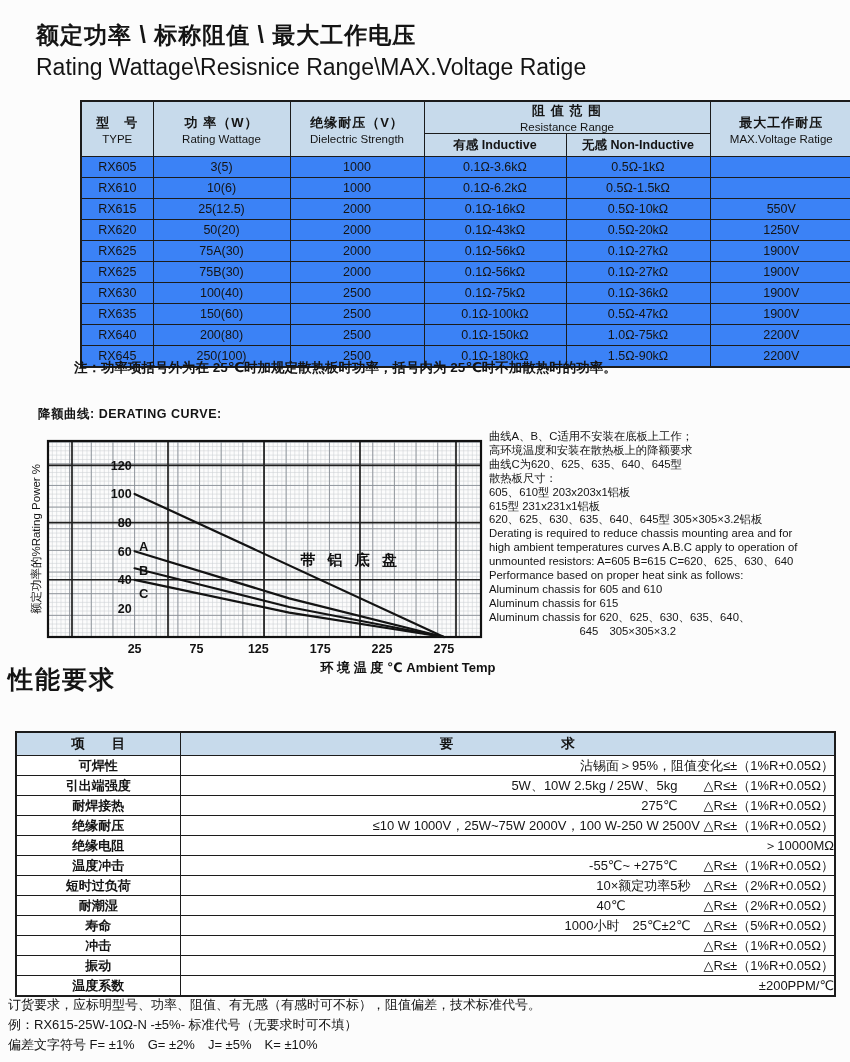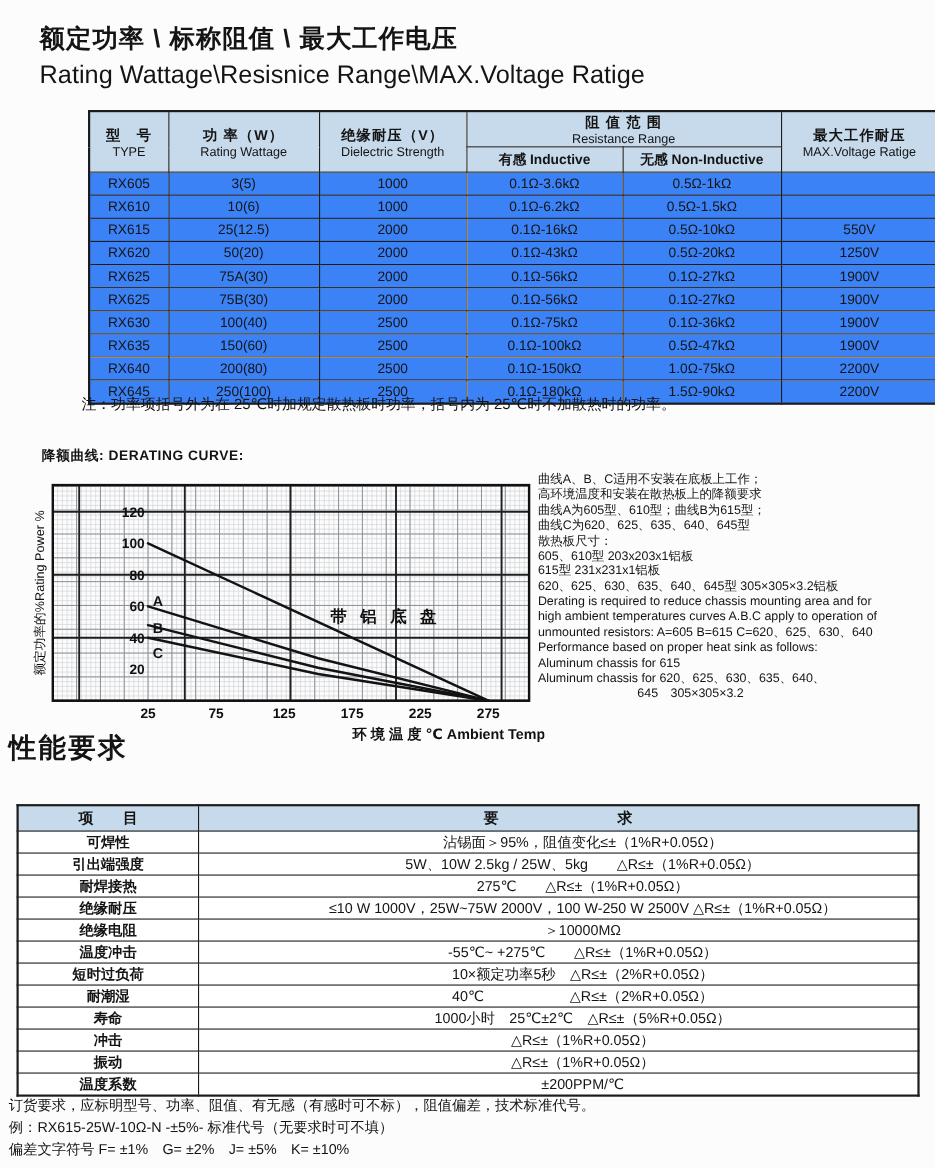--- a/index.html
+++ b/index.html
@@ -12,36 +12,36 @@
   table.spec{position:absolute;left:80px;top:100px;width:772px;border-collapse:collapse;
              table-layout:fixed;border:2px solid #1c1c1c;}
   table.spec th,table.spec td{border:1px solid #1c1c1c;text-align:center;padding:0;overflow:hidden;}
   table.spec thead th{background:#c7daeb;}
   table.spec .cn{font-size:13px;font-weight:700;letter-spacing:1px;}
   table.spec .en{font-size:11.5px;font-weight:400;margin-top:1px;}
   table.spec thead tr.r1 th{height:28px;}
   table.spec thead tr.r2 th{height:22px;font-size:12.5px;font-weight:700;}
   table.spec tbody td{font-size:12.5px;height:20px;background:#3b82f6;}
 
-  .note{position:absolute;left:74px;top:359px;font-size:13.5px;font-weight:400;}
+  .note{position:absolute;left:74px;top:359px;font-size:13.5px;font-weight:700;}
 
   .chart-title{position:absolute;left:38px;top:406px;font-size:12.5px;font-weight:700;letter-spacing:.5px;}
   svg.chart{position:absolute;left:30px;top:433px;}
 
   .chart-notes{position:absolute;left:489px;top:430px;width:358px;font-size:11.3px;
                line-height:13.9px;font-weight:500;}
   .chart-notes div{white-space:pre;}
 
   .perf-title{position:absolute;left:8px;top:663px;font-size:25px;font-weight:700;letter-spacing:2px;}
   table.perf{position:absolute;left:15px;top:731px;width:821px;border-collapse:collapse;
              table-layout:fixed;border:2px solid #1c1c1c;}
   table.perf th,table.perf td{border:1px solid #1c1c1c;padding:0;}
   table.perf thead th{background:#c7daeb;height:22px;font-size:13.5px;font-weight:700;text-align:center;}
   table.perf td.item{text-align:center;font-weight:700;font-size:13px;height:19px;background:#fff;}
-  table.perf td.req{text-align:center;padding-left:45px;font-size:13px;font-weight:500;background:#fff;}
+  table.perf td.req{text-align:right;padding-left:45px;font-size:13px;font-weight:500;background:#fff;}
 
   .footer{position:absolute;left:8px;top:995px;font-size:13px;font-weight:400;line-height:20px;}
 </style>
 </head>
 <body>
 
 <div class="page">
 
   <div class="title-block">
     <div class="title-cn">额定功率 \ 标称阻值 \ 最大工作电压</div>
@@ -381,30 +381,30 @@
       <text x="290.1714285714286" y="220" text-anchor="middle" font-size="12.5" font-weight="700" fill="#111">175</text>
       <text x="352.02857142857147" y="220" text-anchor="middle" font-size="12.5" font-weight="700" fill="#111">225</text>
       <text x="413.8857142857143" y="220" text-anchor="middle" font-size="12.5" font-weight="700" fill="#111">275</text>
       <text x="378" y="239" text-anchor="middle" font-size="13" font-weight="700" fill="#111">环 境 温 度 ℃ Ambient Temp</text>
       <text x="10" y="106" text-anchor="middle" font-size="11.5" font-weight="500" transform="rotate(-90 10 106)" fill="#111">额定功率的%Rating Power %</text>
     </svg>
 
   <div class="chart-notes">
       <div>曲线A、B、C适用不安装在底板上工作；</div>
       <div>高环境温度和安装在散热板上的降额要求</div>
-      <div>曲线A为605型、610型；曲线B为615型；</div>
       <div>曲线C为620、625、635、640、645型</div>
       <div>散热板尺寸：</div>
       <div>605、610型 203x203x1铝板</div>
       <div>615型 231x231x1铝板</div>
       <div>620、625、630、635、640、645型 305×305×3.2铝板</div>
       <div>Derating is required to reduce chassis mounting area and for</div>
       <div>high ambient temperatures curves A.B.C apply to operation of</div>
       <div>unmounted resistors: A=605 B=615 C=620、625、630、640</div>
       <div>Performance based on proper heat sink as follows:</div>
+      <div>Aluminum chassis for 605 and 610</div>
       <div>Aluminum chassis for 615</div>
       <div>Aluminum chassis for 620、625、630、635、640、</div>
       <div>　　　　　　　　645　305×305×3.2</div>
     </div>
 
   <div class="perf-title">性能要求</div>
 
   <table class="perf">
     <colgroup>
         <col style="width:164px">

